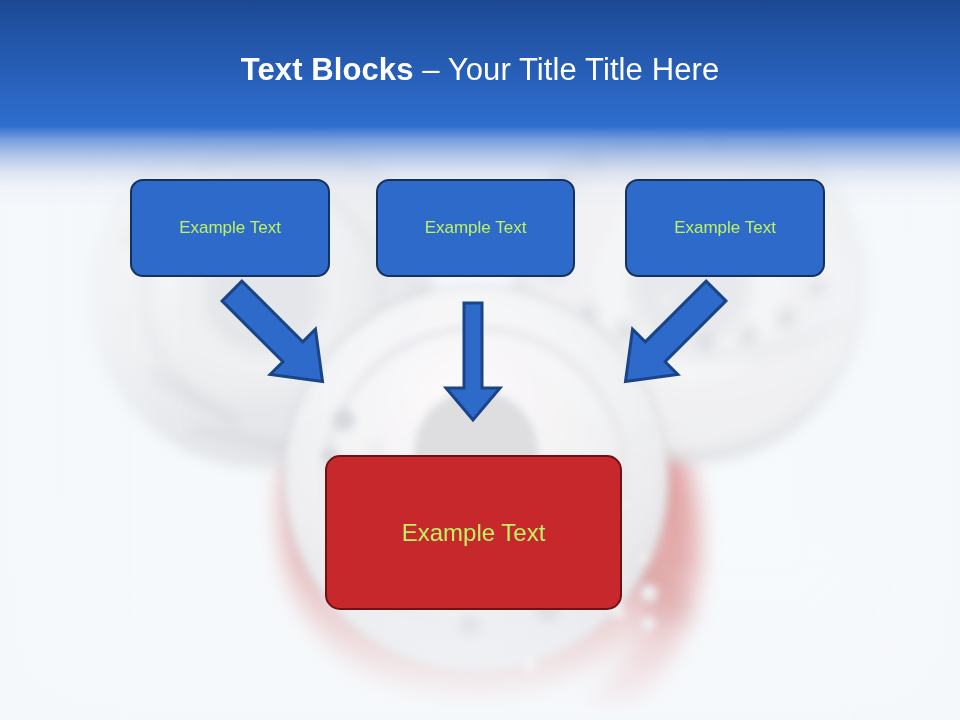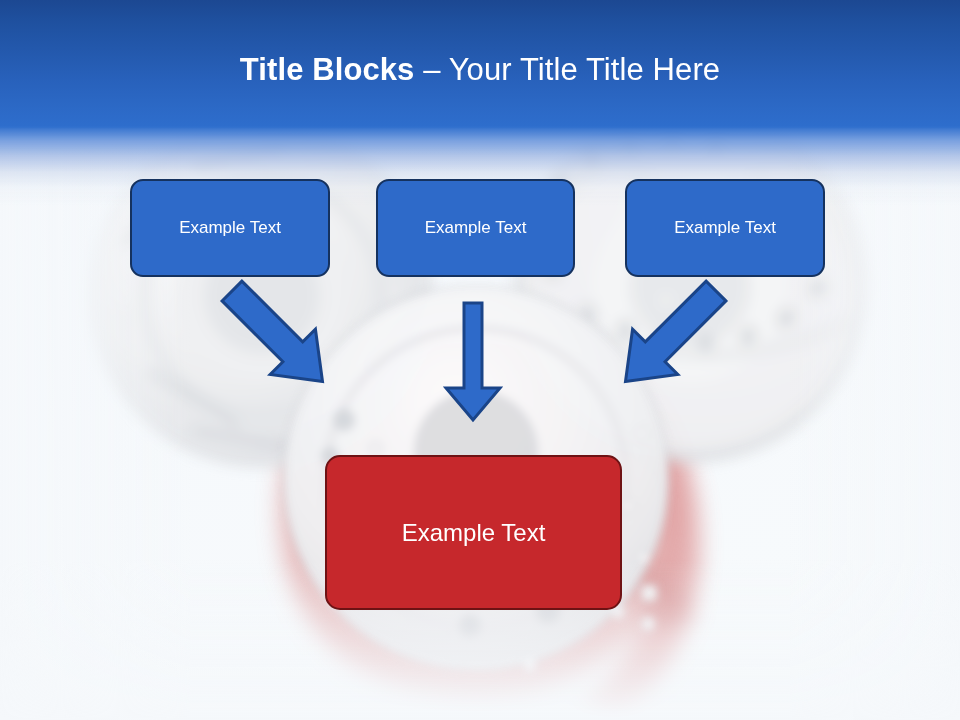--- a/index.html
+++ b/index.html
@@ -84,21 +84,21 @@
   .arrows svg { display: block; width: 960px; height: 720px; }
 
   
   .node {
     position: absolute;
     box-sizing: border-box;
     display: flex;
     align-items: center;
     justify-content: center;
     z-index: 6;
-    color: #ffffff;
+    color: #bef264;
     text-align: center;
     border-style: solid;
   }
   .node-blue {
     background: #2E6AC9;
     border-color: #15325F;
     border-width: 2px;
     border-radius: 13px;
     font-size: 17px;
   }
@@ -269,21 +269,21 @@
       <rect x="0" y="140" width="190" height="580" fill="url(#fadeWhiteLeft)"></rect>
       <rect x="790" y="140" width="170" height="580" fill="url(#fadeWhiteRight)"></rect>
       <rect x="0" y="560" width="960" height="160" fill="url(#fadeWhiteBottom)"></rect>
     </svg>
   </div>
 
   <div class="header-band"></div>
   <div class="header-fade"></div>
 
   <div class="title">
-    <span class="t-bold">Title Blocks</span><span class="t-light"> – </span><span class="t-light">Your Title Title Here</span>
+    <span class="t-bold">Text Blocks</span><span class="t-light"> – </span><span class="t-light">Your Title Title Here</span>
   </div>
 
   <div class="arrows">
     <svg viewBox="0 0 960 720" xmlns="http://www.w3.org/2000/svg">
 
       <g transform="rotate(45 232 291)">
         <path d="M232 277 L232 305 L318 305 L318 323 L360 291 L318 259 L318 277 Z" fill="#2E6AC9" stroke="#1A4488" stroke-width="3" stroke-linejoin="miter"></path>
       </g>
 
       <g>

